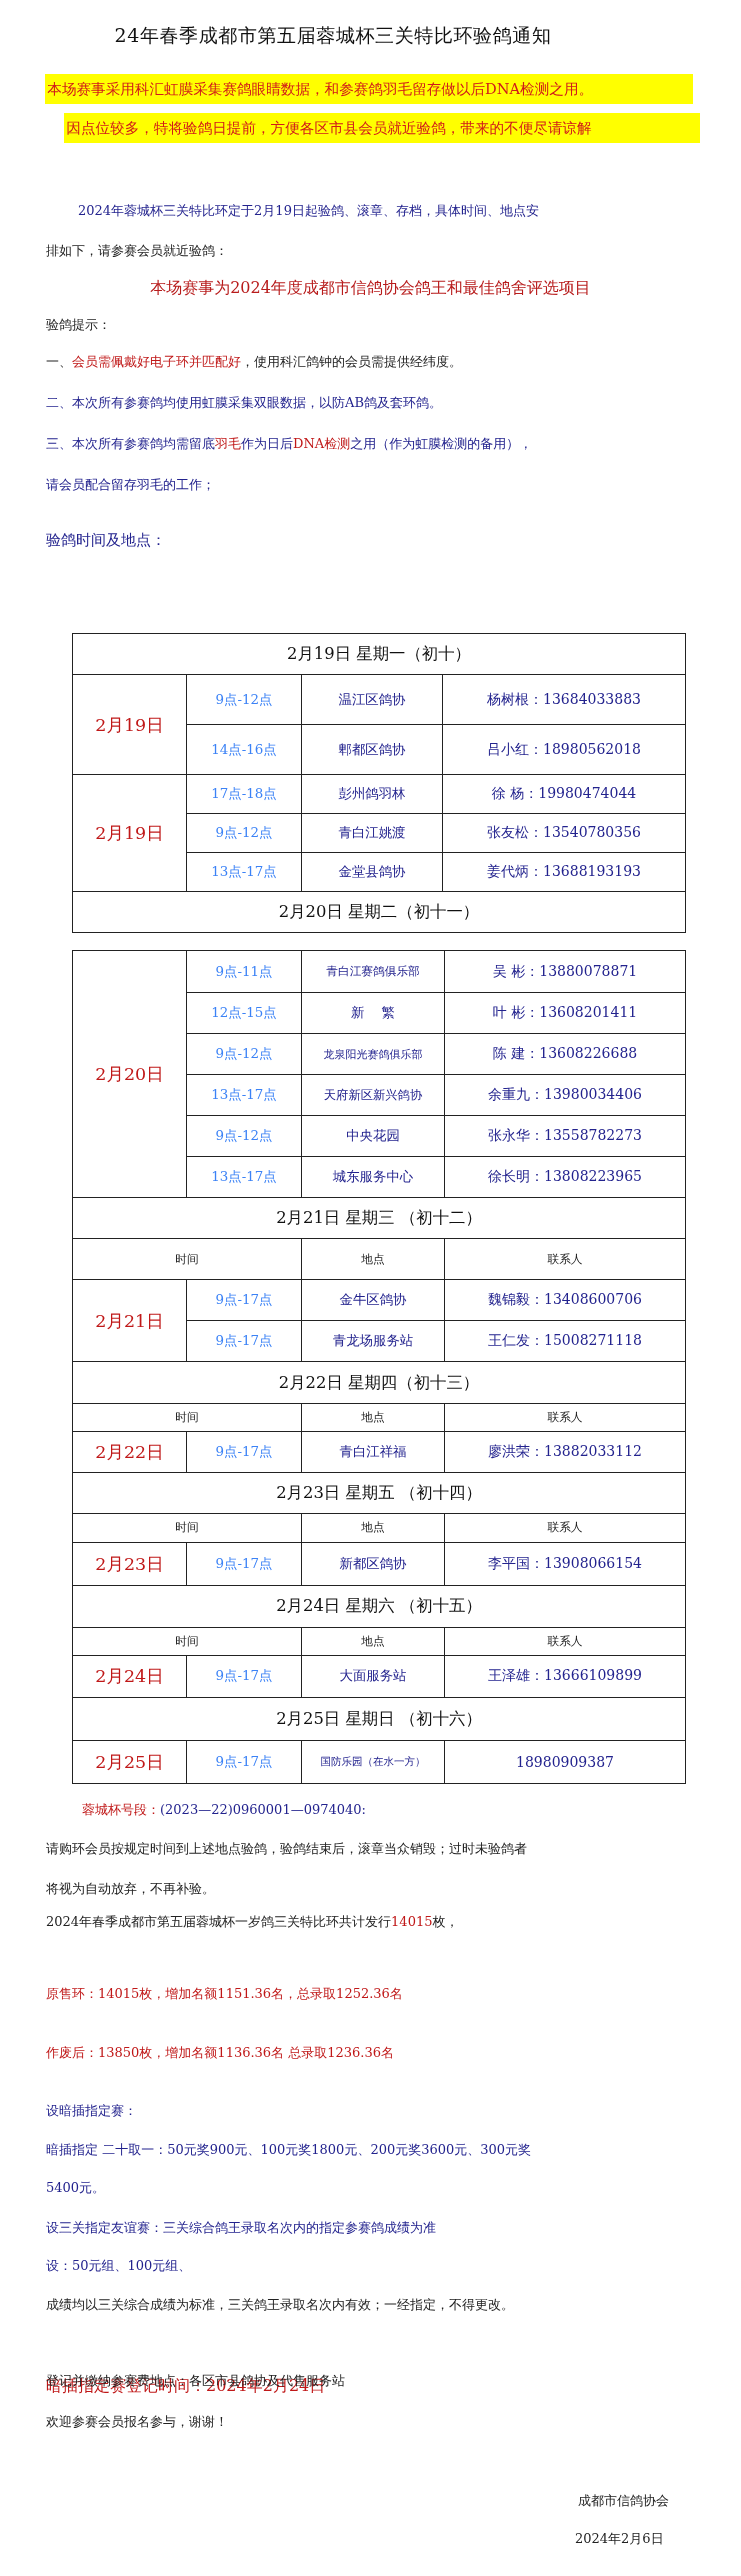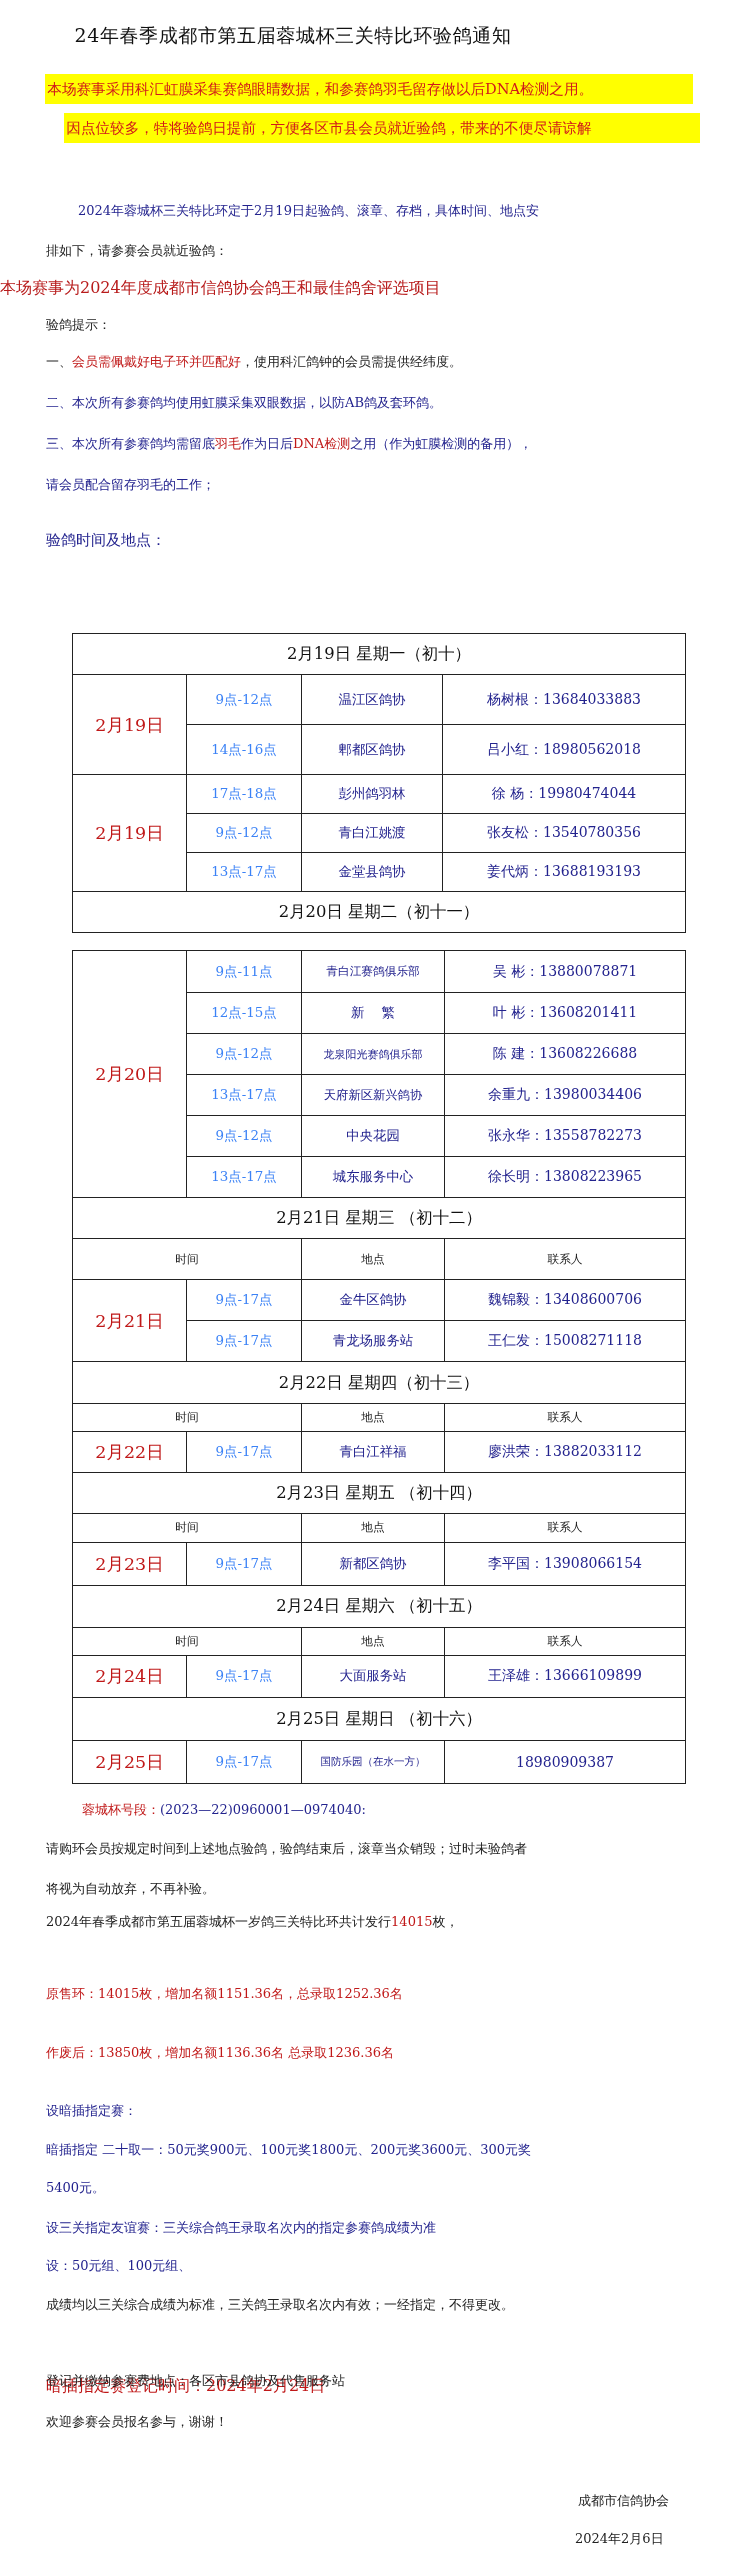--- a/index.html
+++ b/index.html
@@ -1,26 +1,26 @@
 <!DOCTYPE html>
 <html style="font-size:9.3px"><head>
 <meta charset="utf-8">
 <style>
   html, body { margin:0; padding:0; background:#ffffff; }
   body { width:741px; height:2576px; position:relative; overflow:hidden;
          font-family:"DejaVu Serif","Liberation Serif",serif; color:#222; }
   .abs { position:absolute; white-space:nowrap; }
-  .title { left:0; width:586px; text-align:center; top:23.4px; font-size:19px; color:#111; letter-spacing:0.6px; }
+  .title { left:0; width:586px; text-align:center; top:23.4px; font-size:19px; color:#111; letter-spacing:0.6px;padding-left:40px; }
   .banner { background:#ffff00; color:#d11a1a; font-size:14.6px; line-height:30px; height:30px; padding:0 2.3px; box-sizing:border-box; }
   .p { font-size:13px; line-height:17.5px; }
   .blue { color:#23238e; }
   .red { color:#c01818; }
   .black { color:#222; }
   .big { font-size:16px; }
-  .center-red { left:0; width:741px; text-align:left; font-size:16px; color:#b81c1c; }
+  .center-red { left:0; width:741px; text-align:center; font-size:16px; color:#b81c1c; }
   .sect { font-size:15px; color:#23238e; }
 
   table.sched { position:absolute; left:72px; width:613px; border-collapse:collapse; table-layout:fixed; }
   table.sched td { border:1.8px double #222; text-align:center; vertical-align:middle; padding:0; overflow:hidden; white-space:nowrap; }
   .hdr-cell { font-size:16.4px; color:#111; }
   .col-hdr { font-size:11.7px; color:#222; }
   .date-cell { font-size:17.5px; color:#c01818; }
   .time-cell { font-size:13.4px; color:#3b82f6; }
   .place-cell { font-size:13.4px; color:#23238e; }
   .place-small { font-size:10.5px; color:#23238e; }

